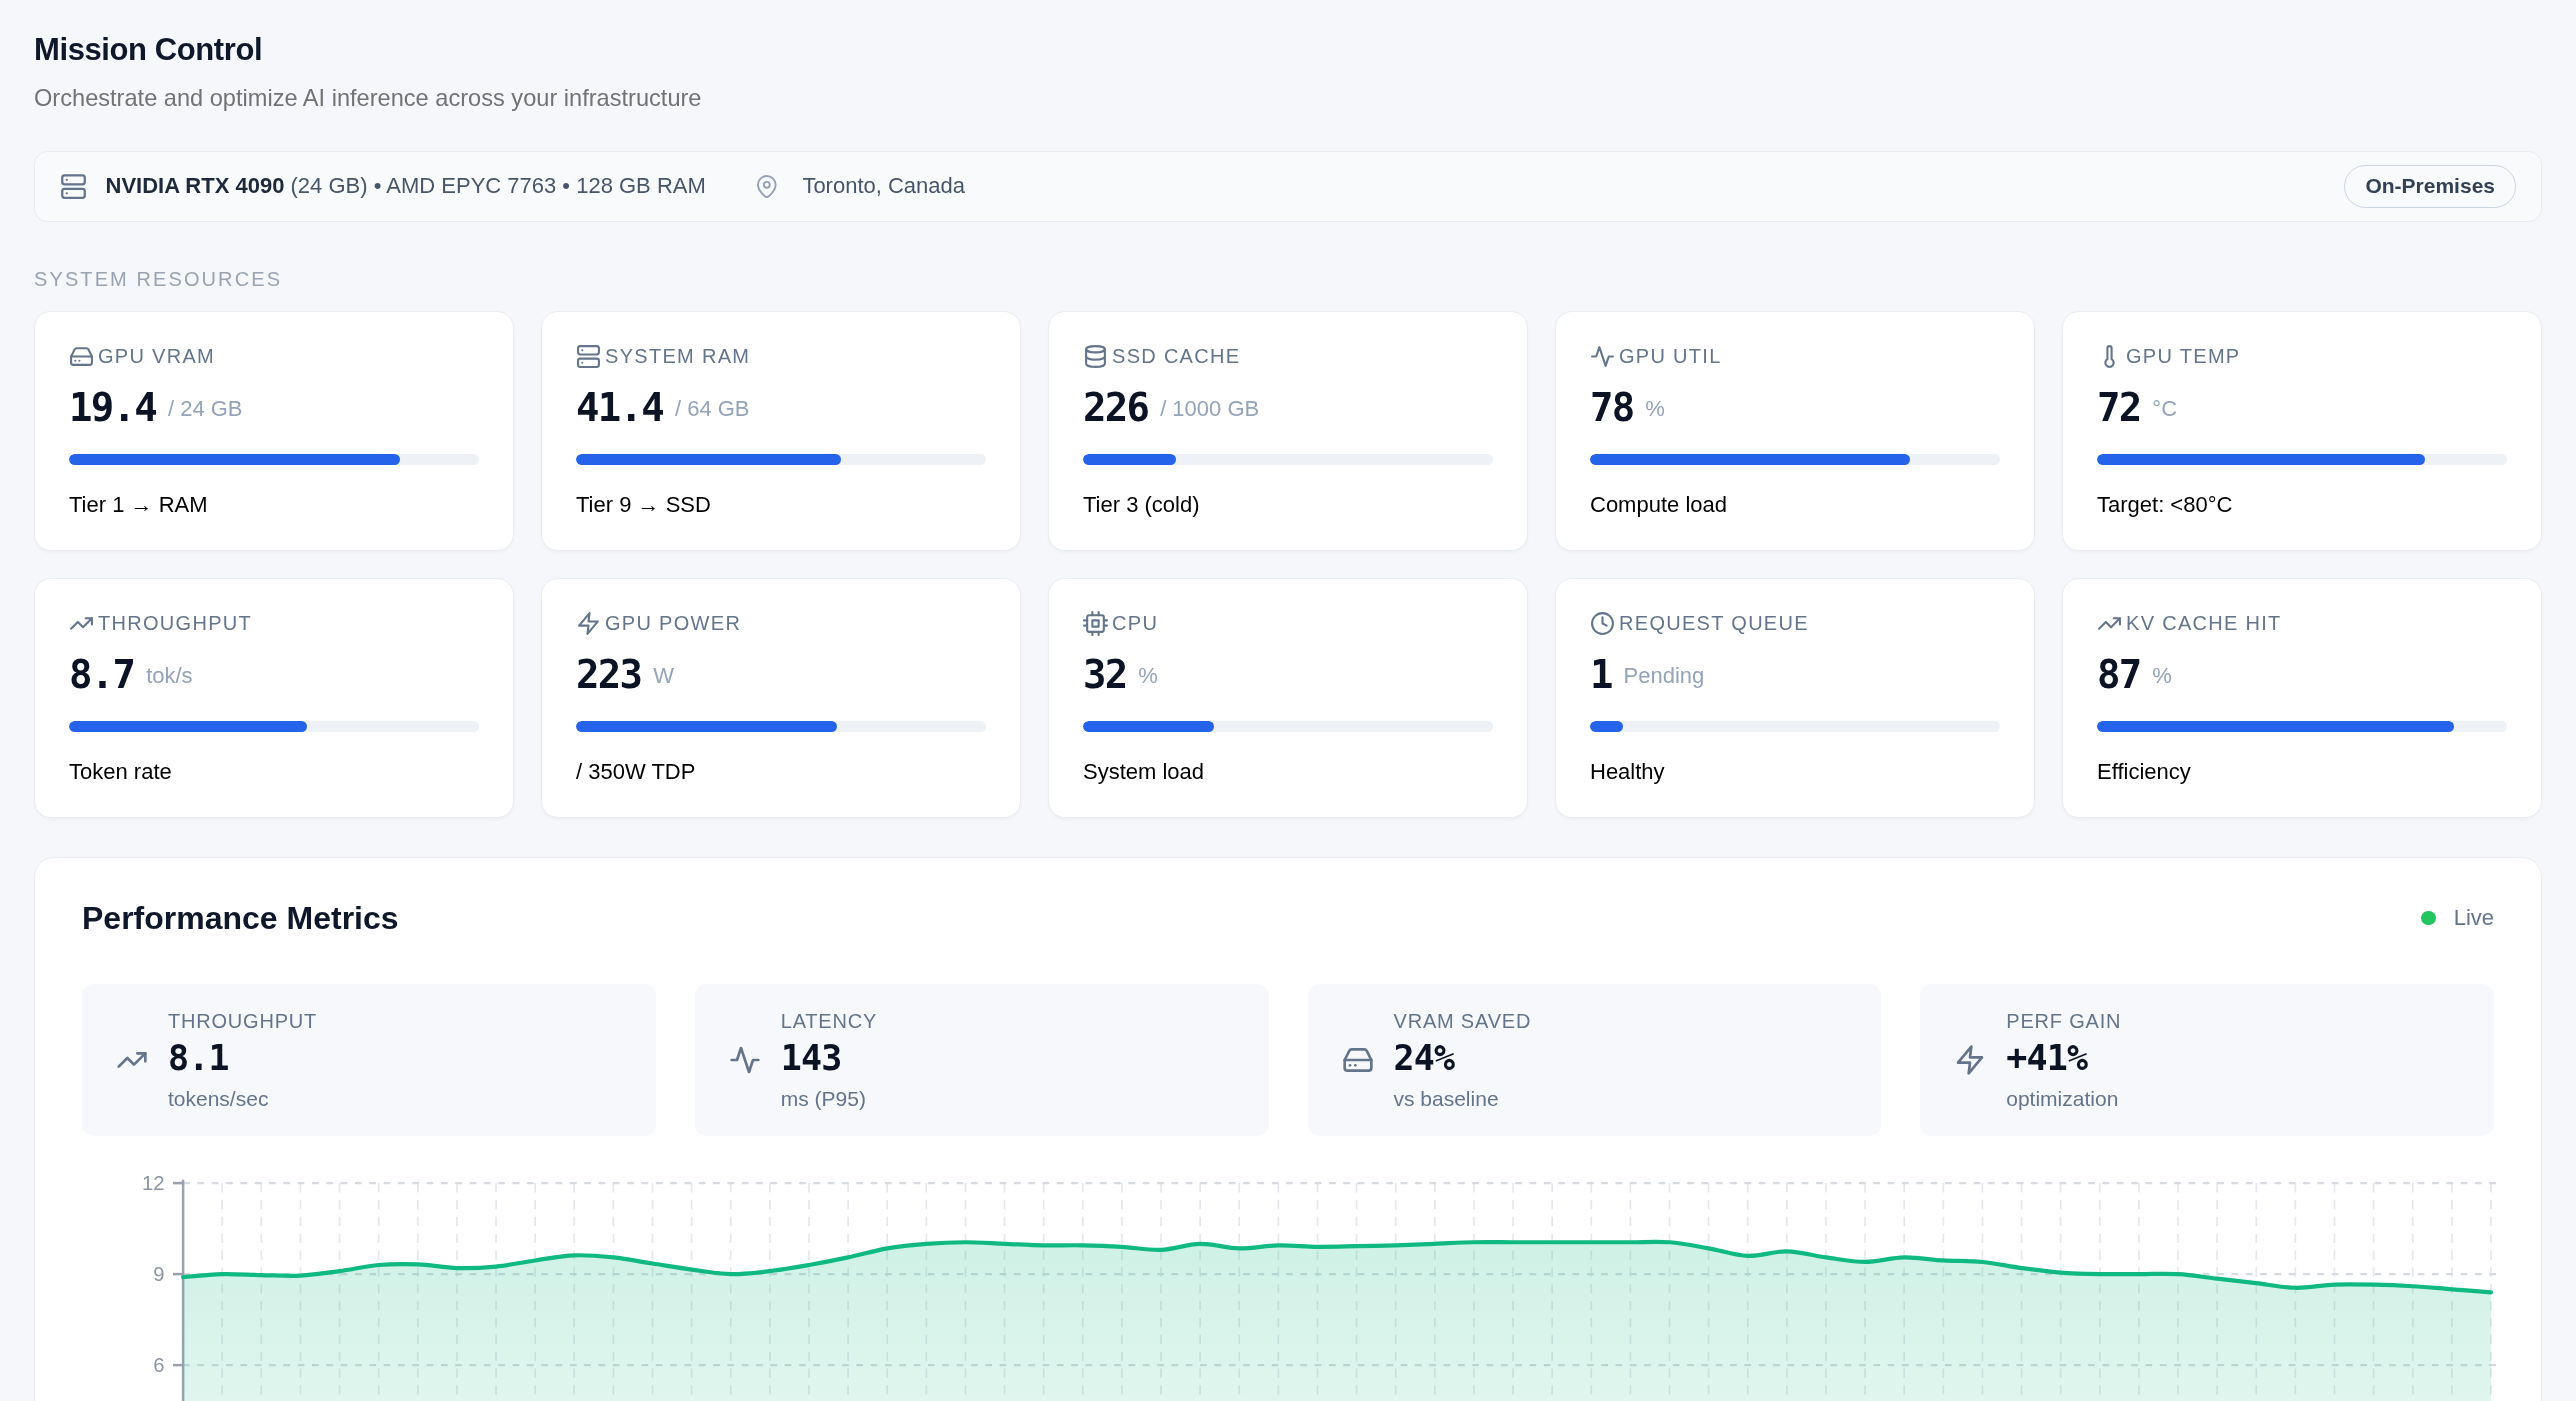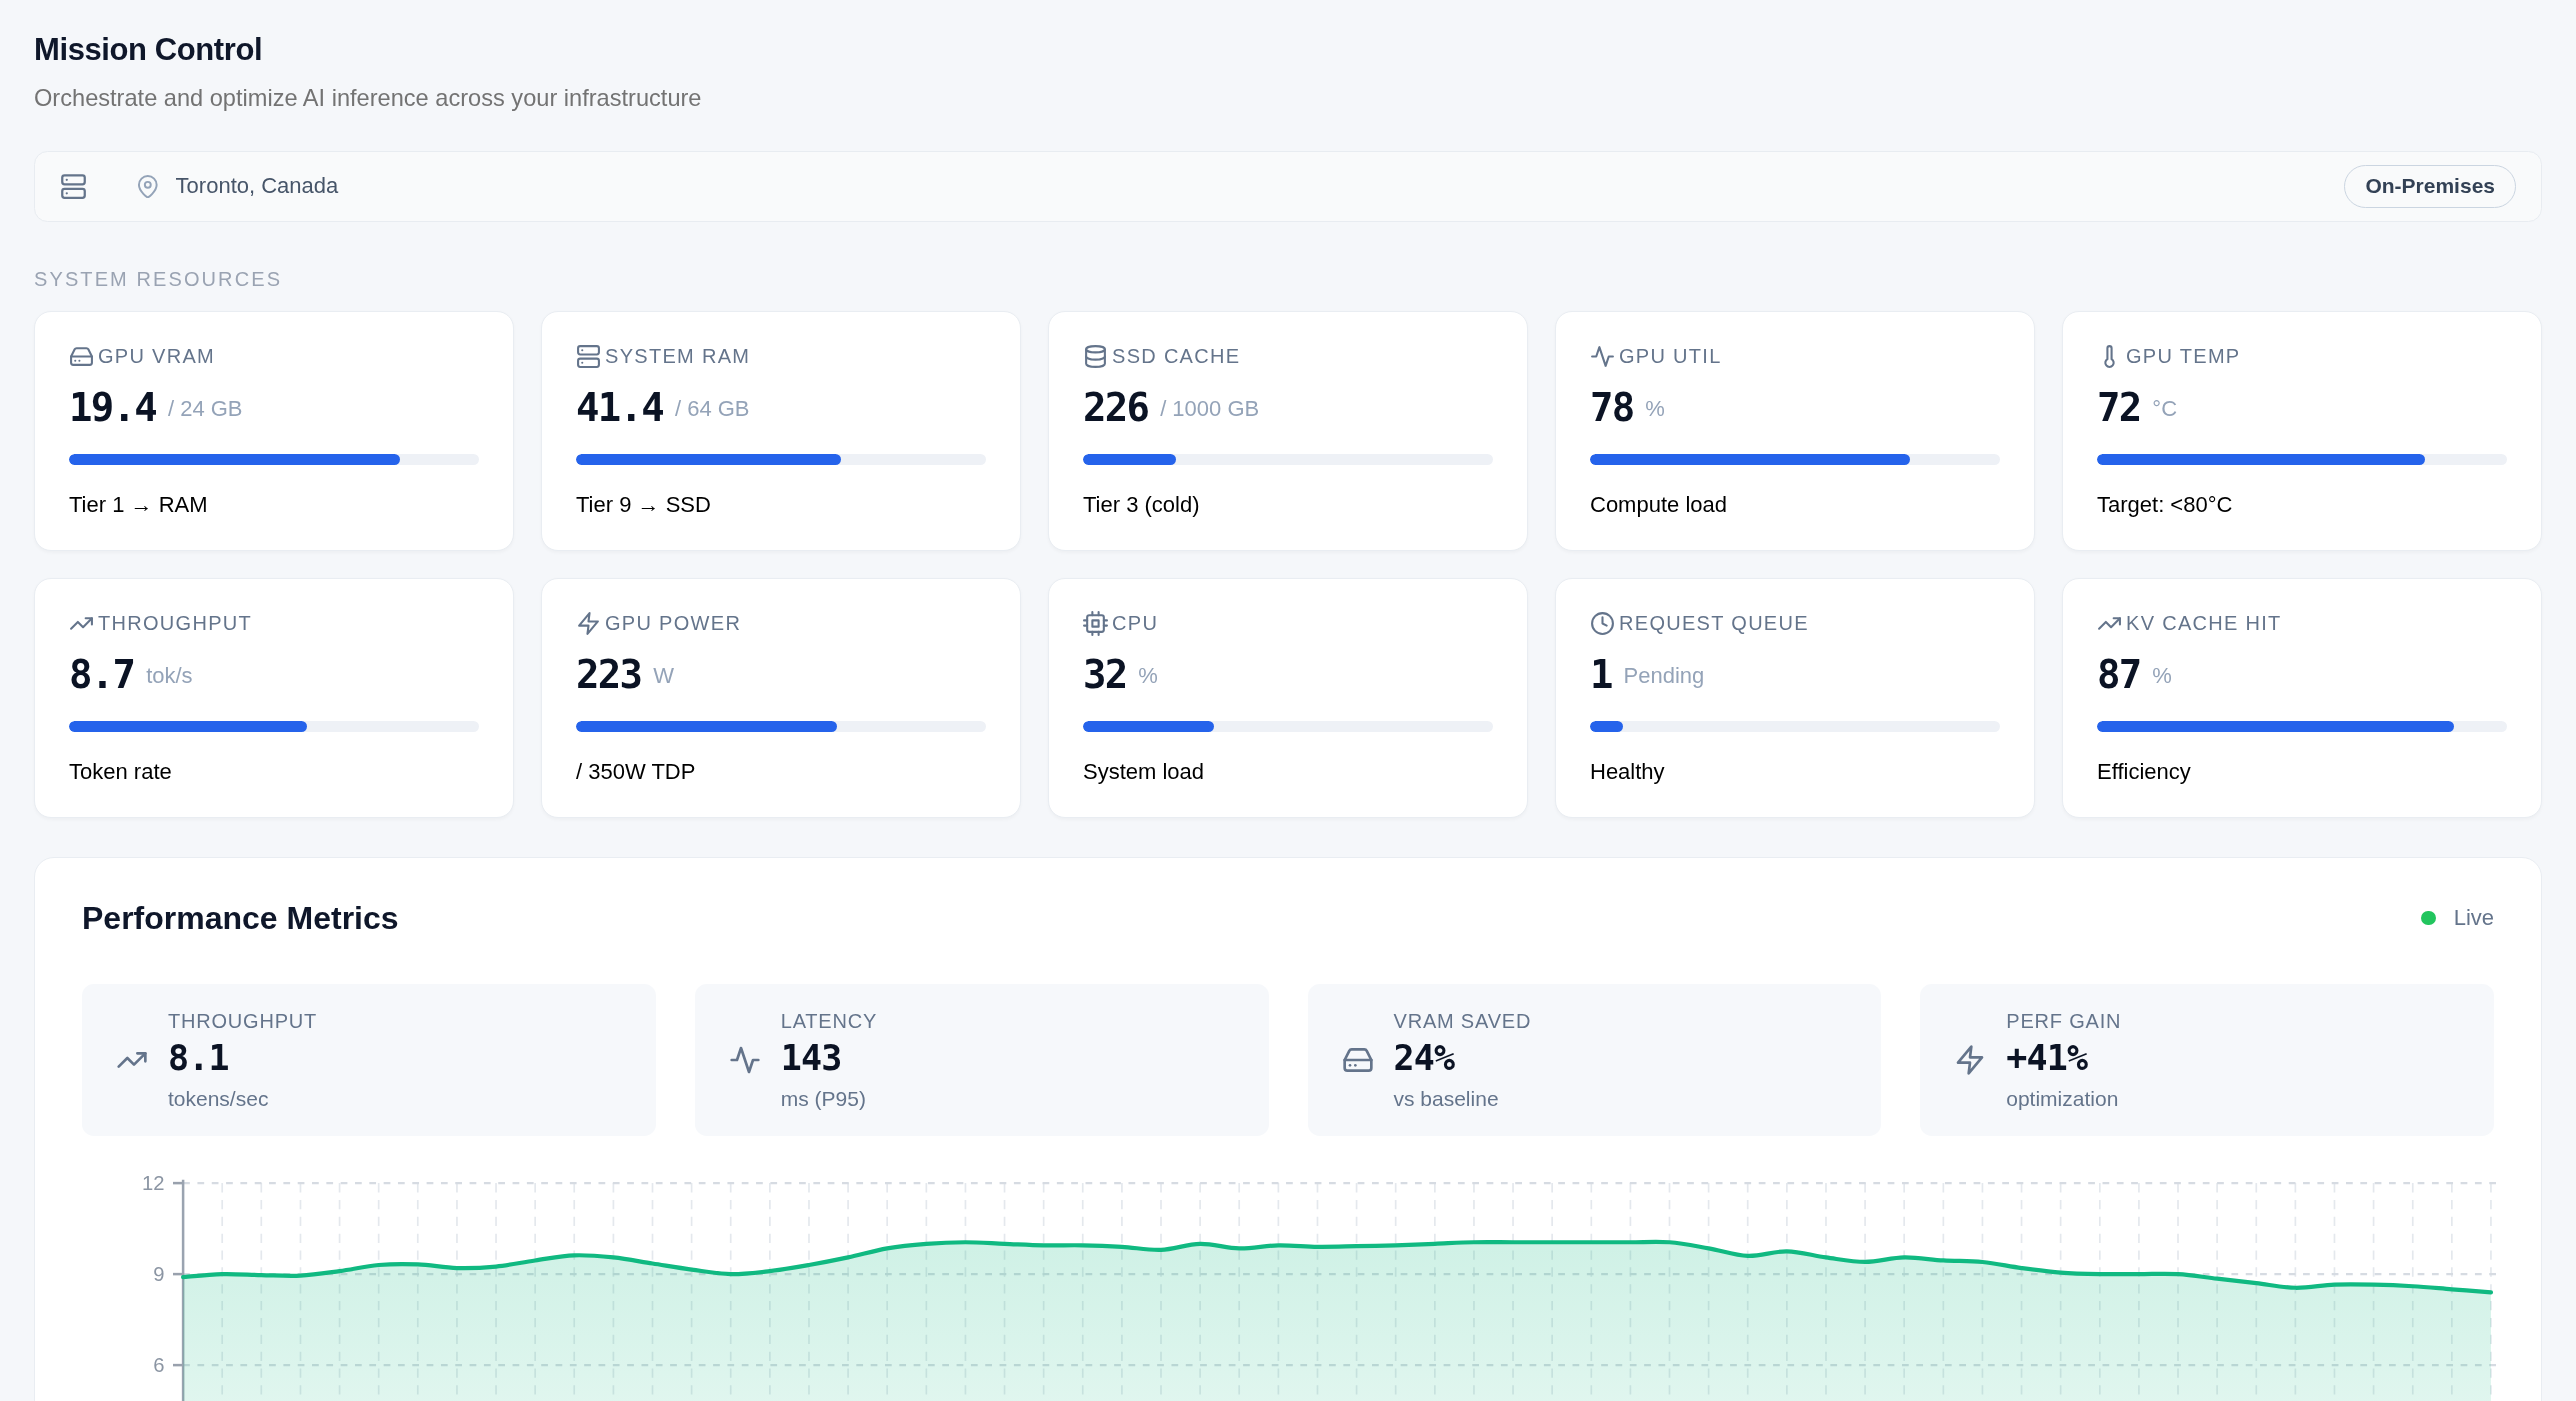--- a/index.html
+++ b/index.html
@@ -15,21 +15,21 @@
   .subtitle { margin:17px 0 0; font-size:23.6px; color:#737373; }
 
   .hwbar {
     margin-top:39px; height:71px; display:flex; align-items:center;
     background:#f9fafb; border:1.7px solid #e8ecf1; border-radius:13.5px; padding:0 25px;
   }
   .icon svg { display:block; }
   .hw-icon { color:#64748b; } .hw-icon svg { width:27px; height:27px; }
   .hw-text { margin-left:18.5px; font-size:22px; color:#475569; }
   .hw-text .hw-name { font-weight:bold; color:#1e293b; }
-  .hw-loc { display:flex; align-items:center; gap:16px; margin-left:49px; font-size:22px; color:#475569; }
+  .hw-loc { display:flex; align-items:center; gap:24px; margin-left:49px; font-size:22px; color:#475569; }
   .loc-icon { color:#94a3b8; } .loc-icon svg { width:23.6px; height:23.6px; }
   .hw-badge {
     margin-left:auto; border:1.7px solid #cbd5e1; border-radius:842px;
     padding:8.4px 20px; font-size:21px; font-weight:bold; color:#334155; background:transparent;
   }
 
   .section-label { margin-top:46px; font-size:20px; letter-spacing:2.1px; color:#9aa3b2; }
 
   .cards { margin-top:20px; display:grid; grid-template-columns:repeat(5,1fr); gap:27px; }
   .card {
@@ -76,20 +76,21 @@
 
   <div class="hwbar">
     <span class="icon hw-icon">
         <svg viewBox="0 0 24 24" fill="none" stroke="currentColor" stroke-width="2" stroke-linecap="round" stroke-linejoin="round">
           <rect x="2" y="2" width="20" height="8" rx="2"></rect>
           <rect x="2" y="14" width="20" height="8" rx="2"></rect>
           <line x1="6" y1="6" x2="6.01" y2="6"></line>
           <line x1="6" y1="18" x2="6.01" y2="18"></line>
         </svg>
       </span>
+    <span class="hw-text"><span class="hw-name">NVIDIA RTX 4090</span> <span class="hw-detail">(24 GB) • AMD EPYC 7763 • 128 GB RAM</span></span>
     <span class="hw-loc">
       <span class="icon loc-icon">
           <svg viewBox="0 0 24 24" fill="none" stroke="currentColor" stroke-width="2" stroke-linecap="round" stroke-linejoin="round">
             <path d="M21 10c0 7-9 13-9 13s-9-6-9-13a9 9 0 0 1 18 0z"></path>
             <circle cx="12" cy="10" r="3"></circle>
           </svg>
         </span>
       <span>Toronto, Canada</span>
     </span>
     <span class="hw-badge">On-Premises</span>

